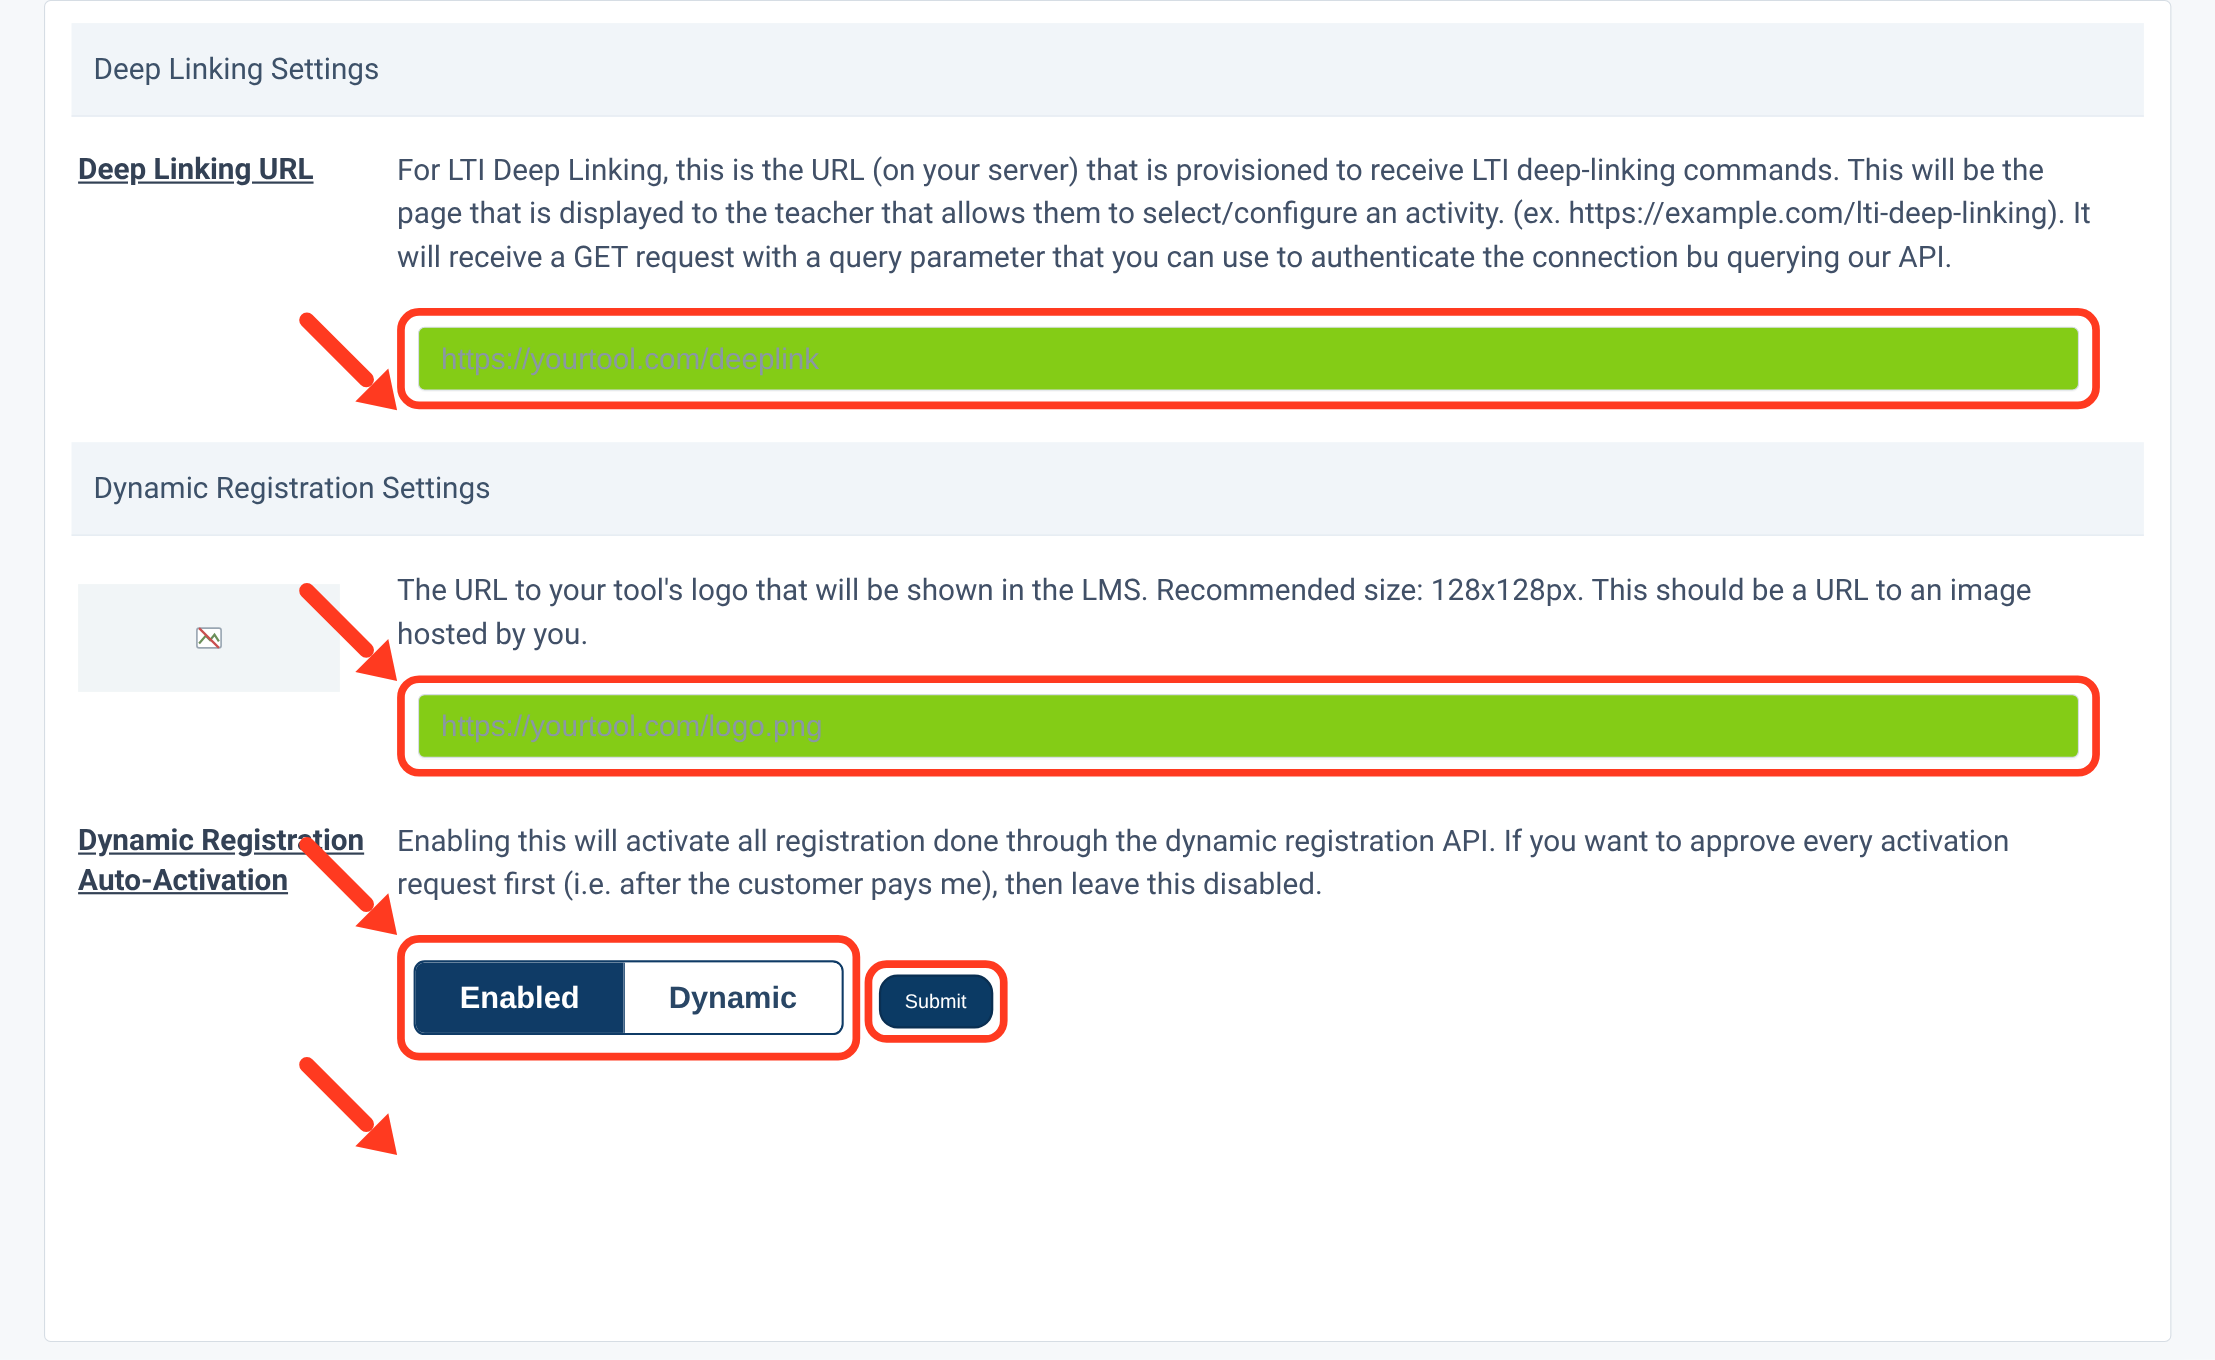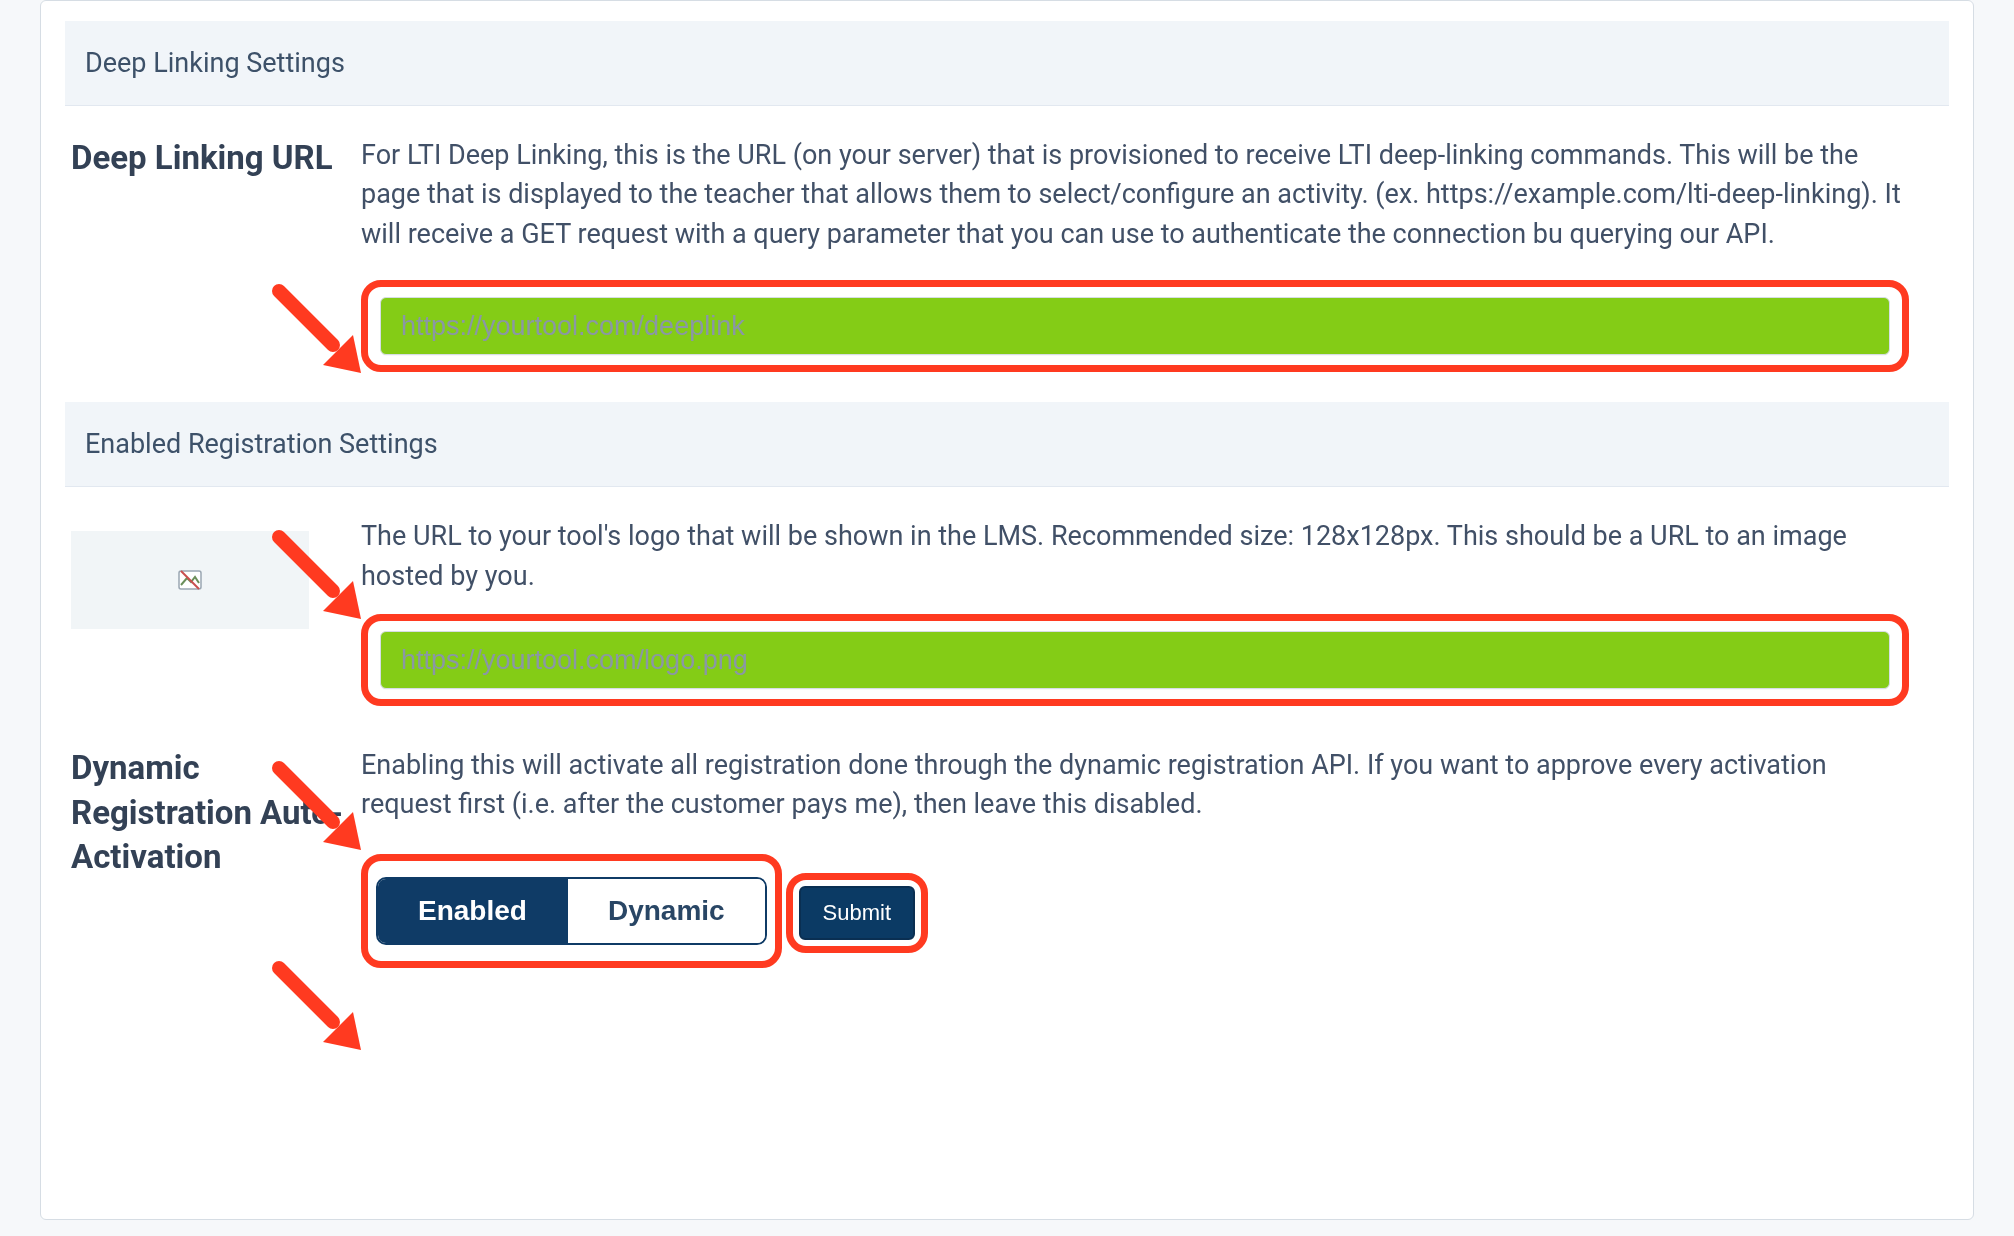--- a/index.html
+++ b/index.html
@@ -26,21 +26,21 @@
     margin:20px 24px 0 24px;
     background:#f1f5f9;
     border-bottom:1px solid #e2e8f0;
     padding:26px 20px;
     font-size:27px;
     color:#3d5169;
   }
 
   .row{display:flex;align-items:flex-start;padding:30px 30px 0 30px;}
   .label-col{flex:0 0 290px;}
-  .label-title{font-size:33px;color:var(--muted);font-weight:700;line-height:1.35;}
+  .label-title{font-size:27px;color:var(--muted);font-weight:700;line-height:1.35;text-decoration:underline;}
   .content-col{flex:1 1 auto;position:relative;}
   .desc{font-size:27px;line-height:1.46;color:#415067;max-width:1560px;}
 
   .hl-wrap{margin-top:26px;position:relative;border:7px solid var(--highlight);border-radius:20px;padding:10px 12px;display:inline-block;box-sizing:border-box;}
   .hl-input-wrap{width:1548px;}
   .input{
     width:100%;box-sizing:border-box;
     height:58px;border:1px solid var(--input-border);border-radius:6px;
     padding:0 20px;font-size:27px;color:var(--text);background:#84cc16;
     box-shadow:0 1px 1px rgba(0,0,0,0.03);
@@ -57,22 +57,22 @@
   }
   .toggle button{
     border:none;background:#fff;color:#294665;font-size:28px;font-weight:700;
     padding:0 40px;cursor:pointer;height:100%;
   }
   .toggle button.active{background:var(--accent);color:#fff;}
   .toggle button + button{border-left:1px solid var(--accent);}
 
   .submit-wrap{padding:6px 6px;}
   .submit{
-    background:var(--accent-dark);color:#fff;border:2px solid #0a2f52;border-radius:6px;
-    font-size:22px;padding:12px 22px;cursor:pointer;
+    background:var(--accent-dark);color:#fff;border:2px solid #0a2f52;border-radius:17px;
+    font-size:18px;padding:12px 22px;cursor:pointer;
   }
 
   
   .arrow{position:absolute;pointer-events:none;}
   .arrow svg{display:block;}
   .arrow-line{stroke:var(--highlight);stroke-width:14;stroke-linecap:round;}
   .arrow-head{fill:var(--highlight);}
 </style>
 </head>
 <body>
@@ -96,21 +96,21 @@
             <polygon class="arrow-head" points="54,84 92,92 84,54"></polygon>
           </svg>
         </div>
 
         <div class="hl-wrap hl-input-wrap">
           <input class="input" type="text" placeholder="https://yourtool.com/deeplink" style="">
         </div>
       </div>
     </div>
 
-    <div class="section-header" style="margin-top:30px;">Enabled Registration Settings</div>
+    <div class="section-header" style="margin-top:30px;">Dynamic Registration Settings</div>
 
     <div class="row">
       <div class="label-col">
         <div class="logo-box">
           <span class="broken-img">
             <svg viewBox="0 0 24 24" width="24" height="24">
               <rect x="1" y="3" width="22" height="18" rx="2" fill="#fff" stroke="#9aa6b2" stroke-width="1.5"></rect>
               <polyline points="3,17 9,10 13,14 17,9 21,15" fill="none" stroke="#6b8f5a" stroke-width="2"></polyline>
               <line x1="3" y1="3" x2="21" y2="21" stroke="#c94f4f" stroke-width="2"></line>
             </svg>

